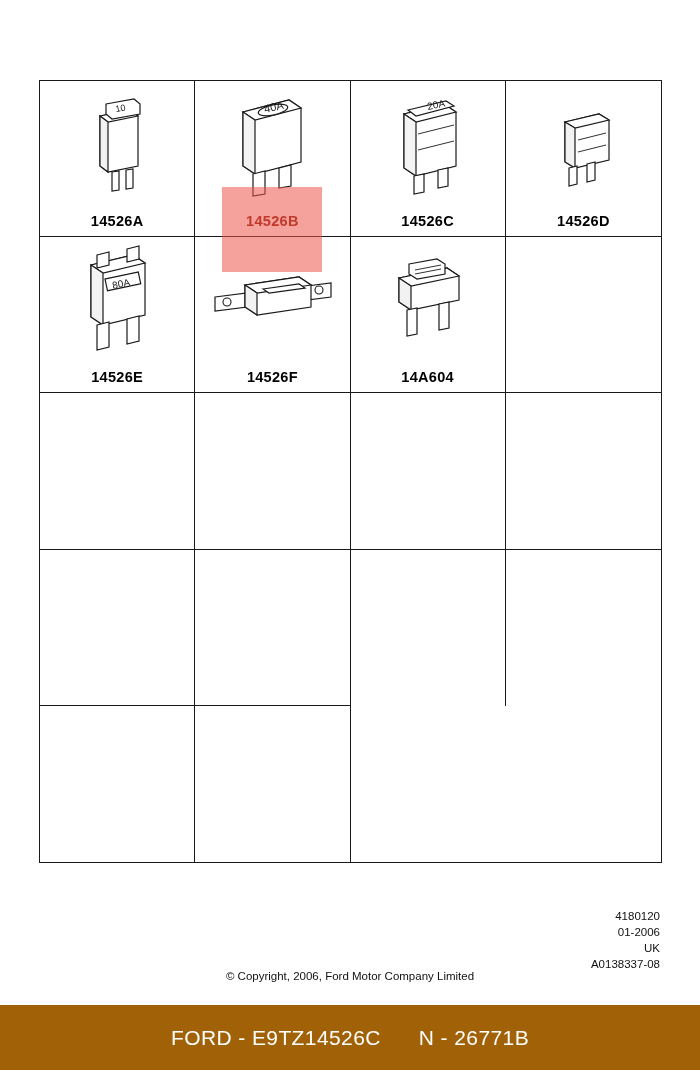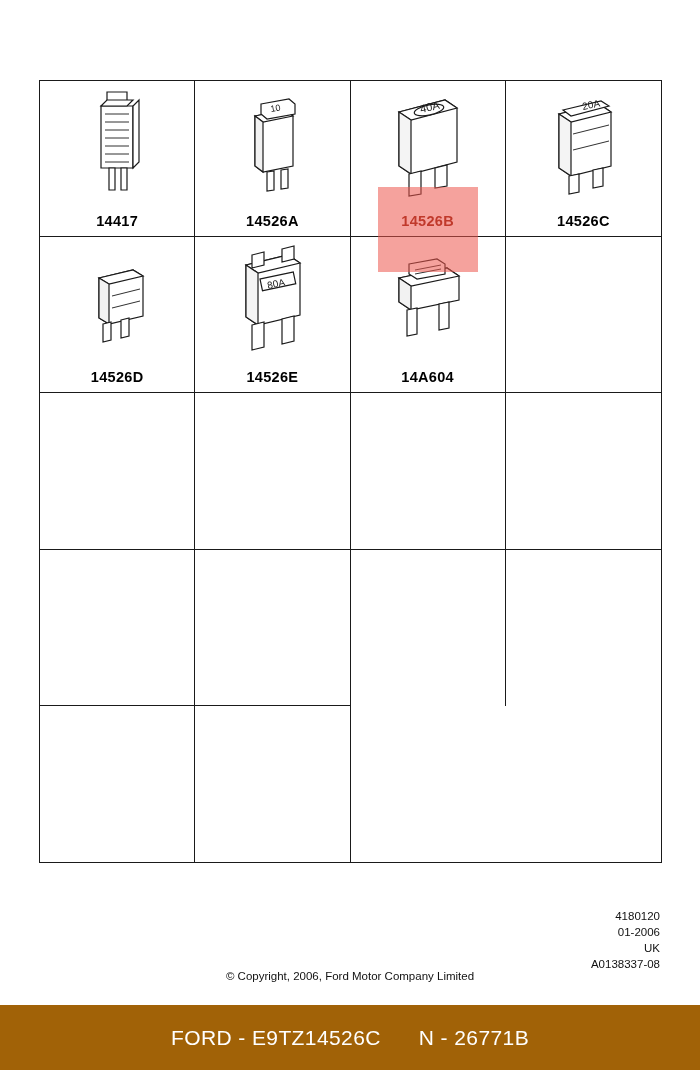--- a/index.html
+++ b/index.html
@@ -123,44 +123,20 @@
 
   svg { display: block; }
 </style>
 </head>
 <body>
 
 <div class="page">
 
   <div class="grid">
 
-    <div class="cell">
-      <div class="art">
-        <svg width="60" height="108" viewBox="0 0 60 108">
-          <g fill="#ffffff" stroke="#1a1a1a" stroke-width="1.2">
-            <path d="M20 4 L40 4 L40 18 L20 18 Z"></path>
-            <path d="M14 18 L46 18 L46 80 L14 80 Z"></path>
-            <path d="M14 18 L20 12 L46 12 L40 18 Z"></path>
-            <path d="M46 18 L46 80 L52 74 L52 12 Z"></path>
-            <path d="M22 80 L28 80 L28 102 L22 102 Z"></path>
-            <path d="M34 80 L40 80 L40 102 L34 102 Z"></path>
-          </g>
-          <g stroke="#1a1a1a" stroke-width="0.9">
-            <line x1="18" y1="26" x2="42" y2="26"></line>
-            <line x1="18" y1="34" x2="42" y2="34"></line>
-            <line x1="18" y1="42" x2="42" y2="42"></line>
-            <line x1="18" y1="50" x2="42" y2="50"></line>
-            <line x1="18" y1="58" x2="42" y2="58"></line>
-            <line x1="18" y1="66" x2="42" y2="66"></line>
-            <line x1="18" y1="74" x2="42" y2="74"></line>
-          </g>
-        </svg>
-      </div>
-      <span class="label">14417</span>
-    </div>
 
     <div class="cell">
       <div class="art">
         <svg width="70" height="108" viewBox="0 0 70 108">
           <g fill="#ffffff" stroke="#1a1a1a" stroke-width="1.2">
             <path d="M18 28 L48 22 L56 28 L56 78 L26 84 L18 78 Z"></path>
             <path d="M18 28 L48 22 L56 28 L26 34 Z"></path>
             <path d="M26 34 L26 84 L18 78 L18 28 Z" fill="#f2f2f2"></path>
             <path d="M24 16 L52 11 L58 16 L58 26 L30 31 L24 26 Z"></path>
             <path d="M30 84 L37 83 L37 102 L30 103 Z"></path>
@@ -242,20 +218,37 @@
             <path d="M52 76 L64 73 L64 98 L52 101 Z"></path>
             <path d="M22 12 L34 9 L34 22 L22 25 Z"></path>
             <path d="M52 6 L64 3 L64 16 L52 19 Z"></path>
           </g>
           <text x="38" y="46" font-family="Liberation Sans, sans-serif" font-size="10" fill="#1a1a1a" transform="rotate(-12 38 46)">80A</text>
         </svg>
       </div>
       <span class="label">14526E</span>
     </div>
 
+    <div class="cell">
+      <div class="art">
+        <svg width="130" height="70" viewBox="0 0 130 70">
+          <g fill="#ffffff" stroke="#1a1a1a" stroke-width="1.2">
+            <path d="M8 34 L40 30 L40 44 L8 48 Z"></path>
+            <path d="M92 24 L124 20 L124 34 L92 38 Z"></path>
+            <path d="M38 22 L92 14 L104 22 L104 44 L50 52 L38 44 Z"></path>
+            <path d="M38 22 L92 14 L104 22 L50 30 Z"></path>
+            <path d="M50 30 L50 52 L38 44 L38 22 Z" fill="#f2f2f2"></path>
+            <path d="M56 26 L92 21 L98 25 L62 30 Z"></path>
+          </g>
+          <circle cx="20" cy="39" r="4" fill="#ffffff" stroke="#1a1a1a" stroke-width="1.1"></circle>
+          <circle cx="112" cy="27" r="4" fill="#ffffff" stroke="#1a1a1a" stroke-width="1.1"></circle>
+        </svg>
+      </div>
+      <span class="label">14526F</span>
+    </div>
 
 
     <div class="cell">
       <div class="art">
         <svg width="90" height="108" viewBox="0 0 90 108">
           <g fill="#ffffff" stroke="#1a1a1a" stroke-width="1.2">
             <path d="M16 34 L64 24 L76 32 L76 56 L28 66 L16 58 Z"></path>
             <path d="M16 34 L64 24 L76 32 L28 42 Z"></path>
             <path d="M28 42 L28 66 L16 58 L16 34 Z" fill="#f2f2f2"></path>
             <path d="M26 20 L54 15 L62 20 L62 30 L34 35 L26 30 Z"></path>

